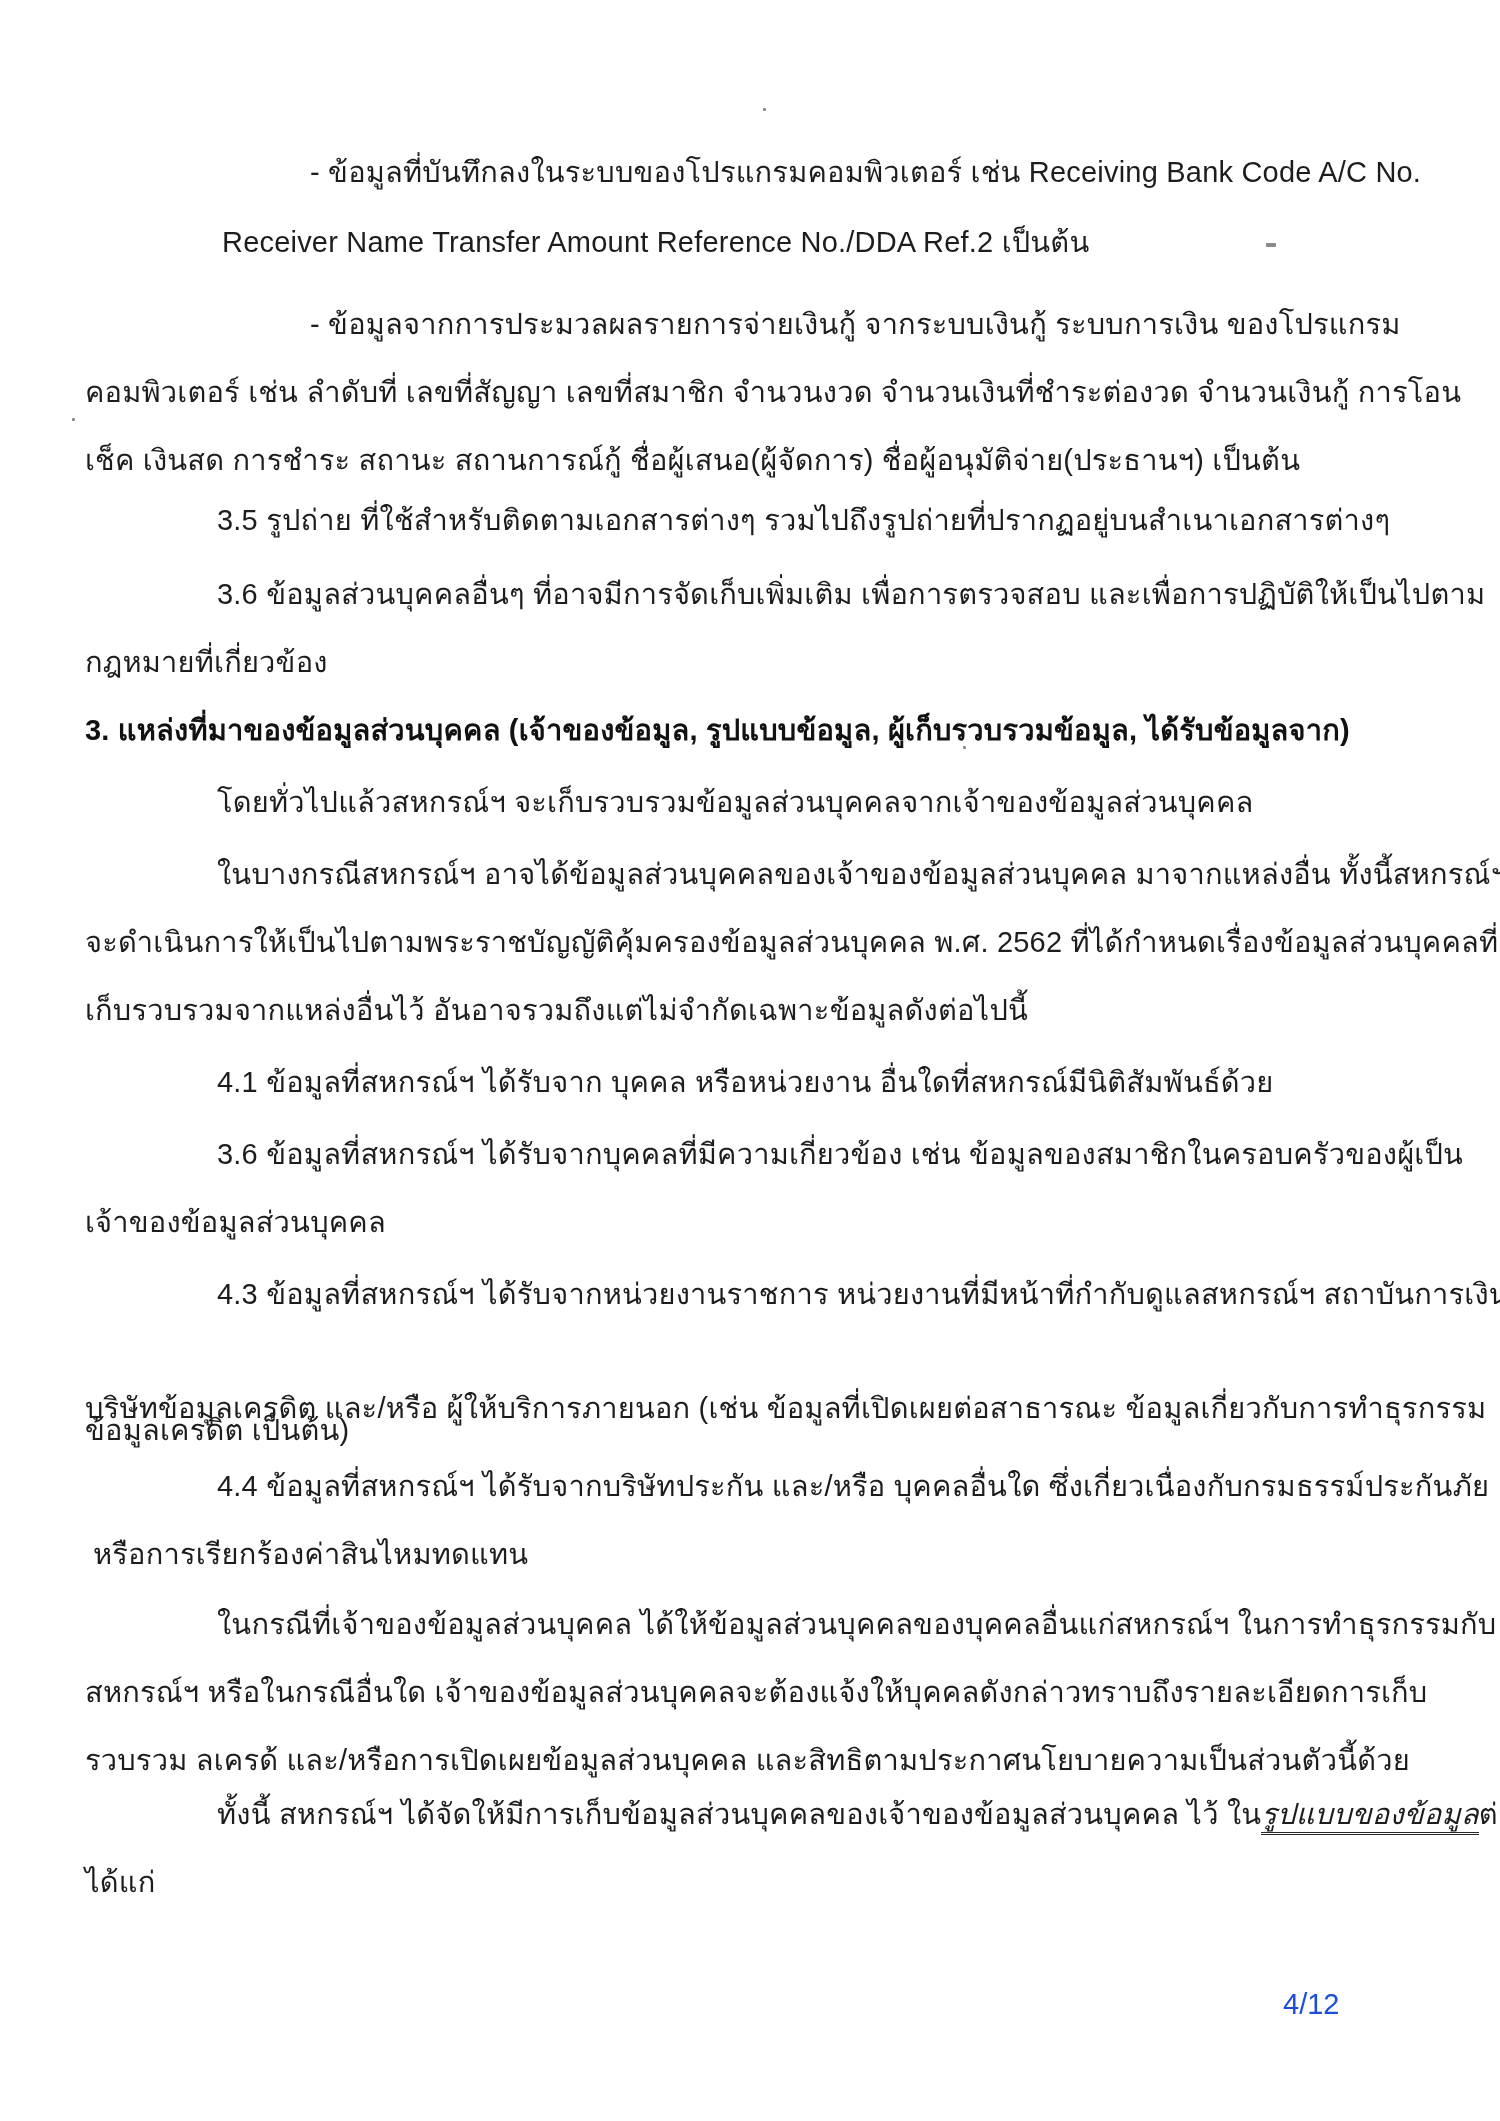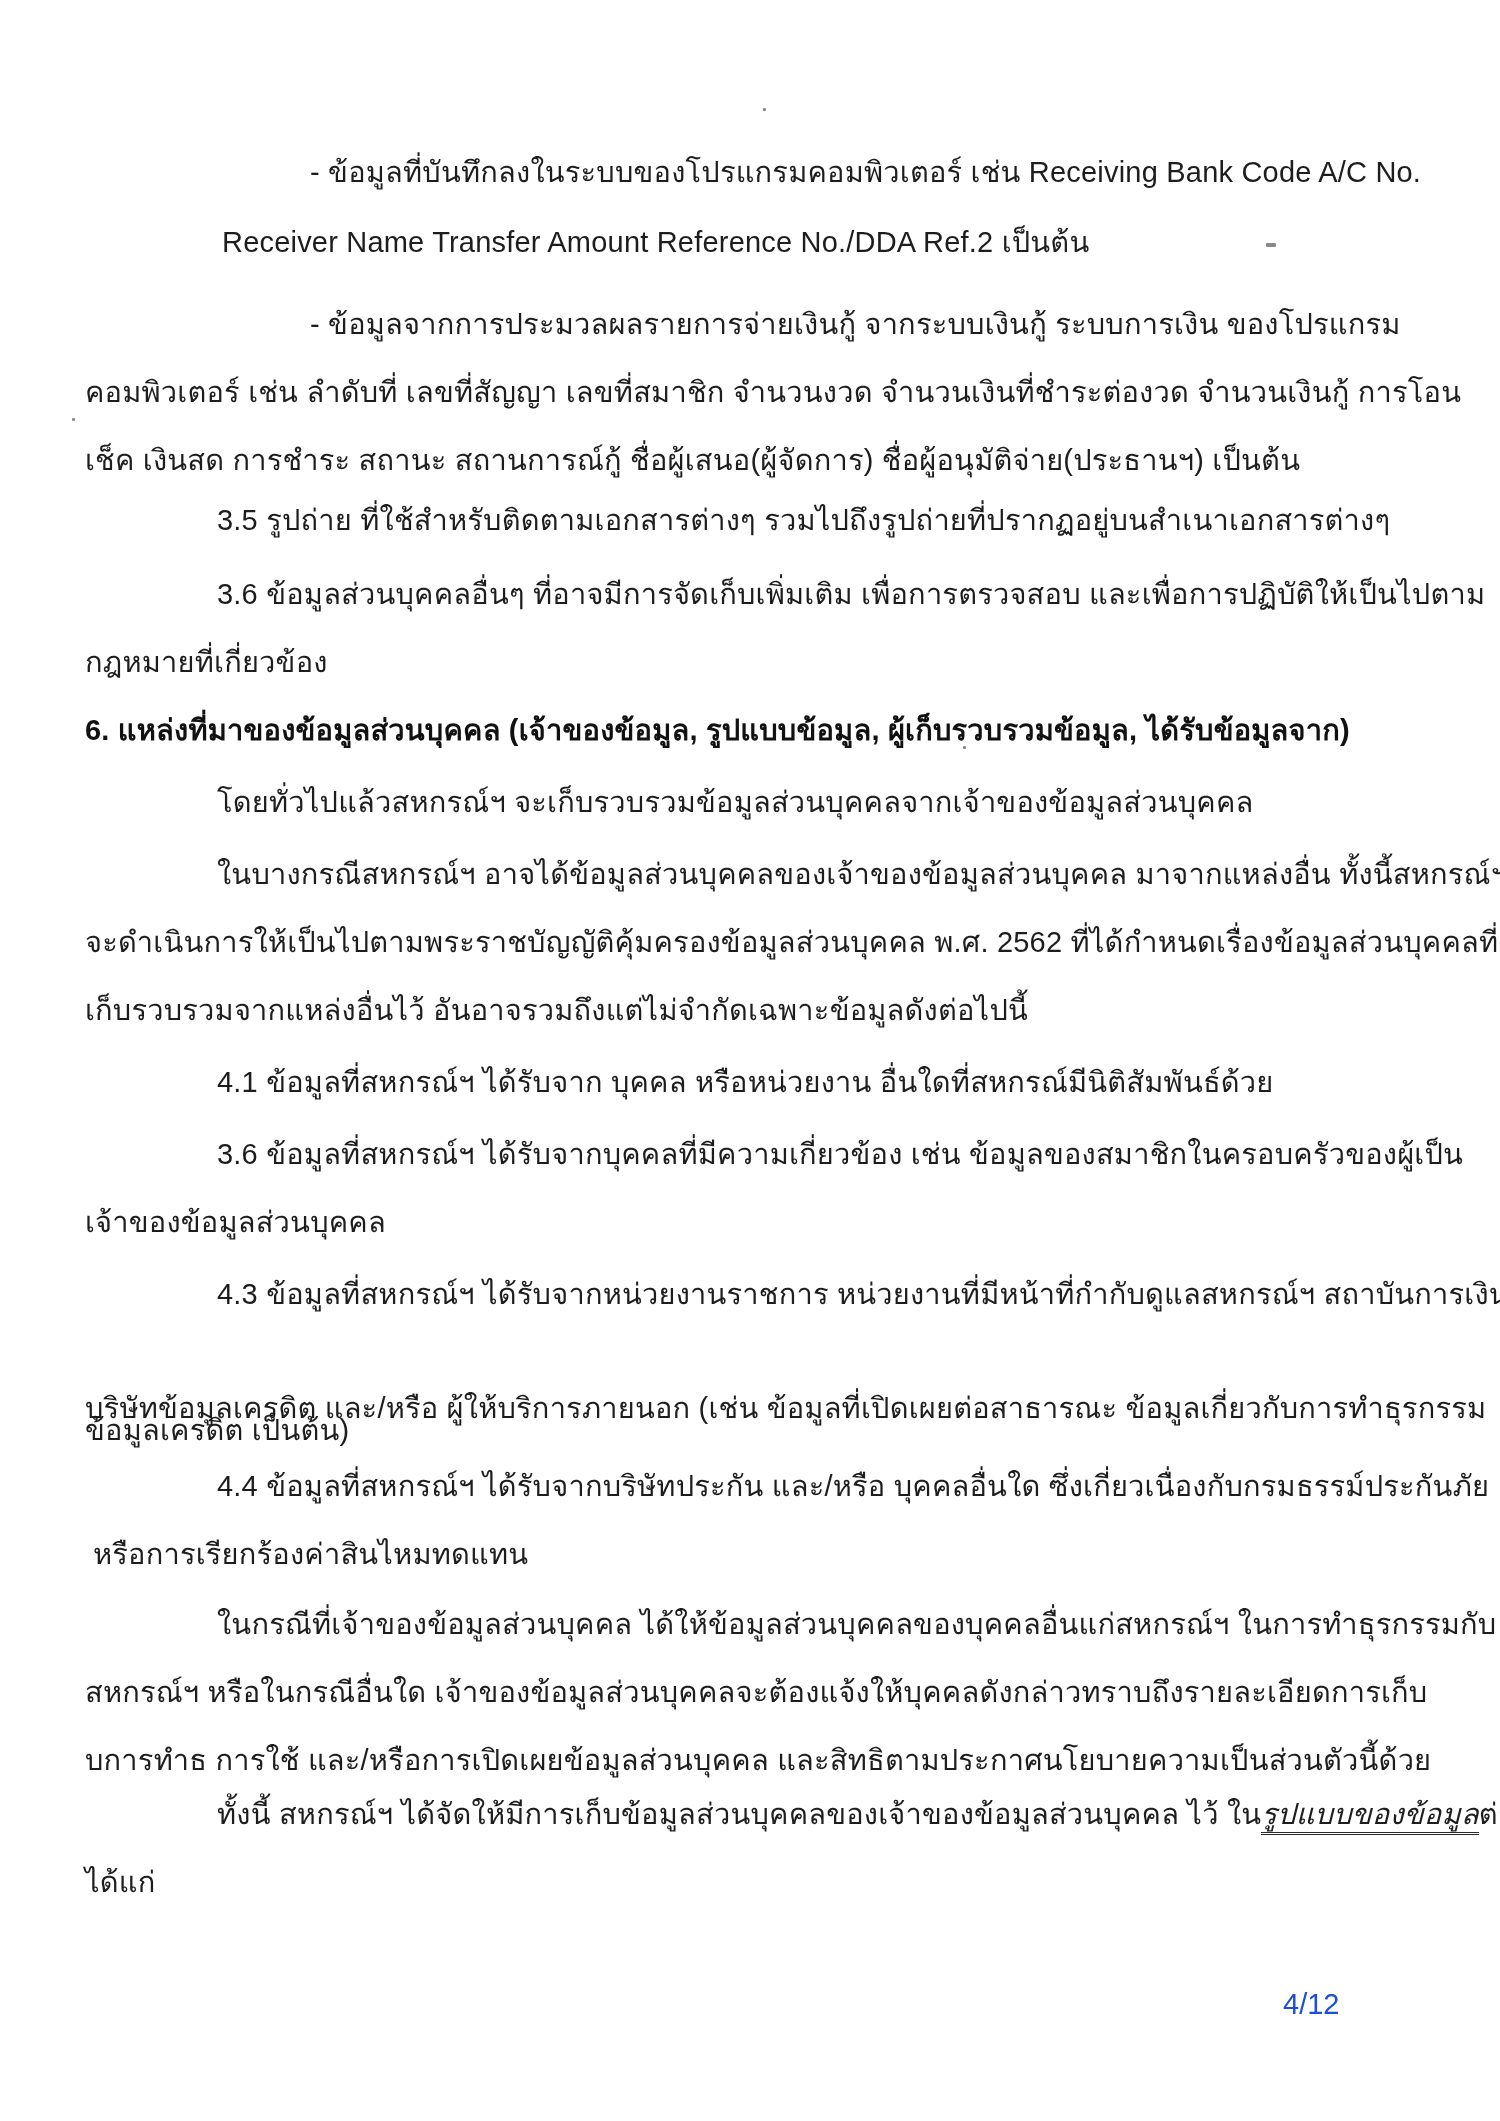--- a/index.html
+++ b/index.html
@@ -52,36 +52,36 @@
 <div class="page">
   <div>
       <div class="text-line" style="left: 310px; top: 148px;"><span>- ข้อมูลที่บันทึกลงในระบบของโปรแกรมคอมพิวเตอร์ เช่น Receiving Bank Code  A/C No.</span></div>
       <div class="text-line" style="left: 222px; top: 218px;"><span>Receiver Name  Transfer Amount  Reference No./DDA  Ref.2 เป็นต้น</span></div>
       <div class="text-line" style="left: 310px; top: 300px;"><span>- ข้อมูลจากการประมวลผลรายการจ่ายเงินกู้ จากระบบเงินกู้ ระบบการเงิน ของโปรแกรม</span></div>
       <div class="text-line" style="left: 85px; top: 368px;"><span>คอมพิวเตอร์  เช่น ลำดับที่ เลขที่สัญญา เลขที่สมาชิก จำนวนงวด จำนวนเงินที่ชำระต่องวด จำนวนเงินกู้ การโอน</span></div>
       <div class="text-line" style="left: 85px; top: 436px;"><span>เช็ค เงินสด การชำระ สถานะ สถานการณ์กู้ ชื่อผู้เสนอ(ผู้จัดการ) ชื่อผู้อนุมัติจ่าย(ประธานฯ) เป็นต้น</span></div>
       <div class="text-line" style="left: 217px; top: 496px;"><span>3.5 รูปถ่าย ที่ใช้สำหรับติดตามเอกสารต่างๆ รวมไปถึงรูปถ่ายที่ปรากฏอยู่บนสำเนาเอกสารต่างๆ</span></div>
       <div class="text-line" style="left: 217px; top: 570px;"><span>3.6 ข้อมูลส่วนบุคคลอื่นๆ ที่อาจมีการจัดเก็บเพิ่มเติม เพื่อการตรวจสอบ และเพื่อการปฏิบัติให้เป็นไปตาม</span></div>
       <div class="text-line" style="left: 85px; top: 638px;"><span>กฎหมายที่เกี่ยวข้อง</span></div>
-      <div class="text-line bold" style="left: 85px; top: 706px;"><span>6. แหล่งที่มาของข้อมูลส่วนบุคคล (เจ้าของข้อมูล, รูปแบบข้อมูล, ผู้เก็บรวบรวมข้อมูล, ได้รับข้อมูลจาก)</span></div>
+      <div class="text-line bold" style="left: 85px; top: 706px;"><span>3. แหล่งที่มาของข้อมูลส่วนบุคคล (เจ้าของข้อมูล, รูปแบบข้อมูล, ผู้เก็บรวบรวมข้อมูล, ได้รับข้อมูลจาก)</span></div>
       <div class="text-line" style="left: 217px; top: 778px;"><span>โดยทั่วไปแล้วสหกรณ์ฯ จะเก็บรวบรวมข้อมูลส่วนบุคคลจากเจ้าของข้อมูลส่วนบุคคล</span></div>
       <div class="text-line" style="left: 217px; top: 850px;"><span>ในบางกรณีสหกรณ์ฯ อาจได้ข้อมูลส่วนบุคคลของเจ้าของข้อมูลส่วนบุคคล มาจากแหล่งอื่น ทั้งนี้สหกรณ์ฯ</span></div>
       <div class="text-line" style="left: 85px; top: 918px;"><span>จะดำเนินการให้เป็นไปตามพระราชบัญญัติคุ้มครองข้อมูลส่วนบุคคล พ.ศ. 2562 ที่ได้กำหนดเรื่องข้อมูลส่วนบุคคลที่</span></div>
       <div class="text-line" style="left: 85px; top: 986px;"><span>เก็บรวบรวมจากแหล่งอื่นไว้ อันอาจรวมถึงแต่ไม่จำกัดเฉพาะข้อมูลดังต่อไปนี้</span></div>
       <div class="text-line" style="left: 217px; top: 1058px;"><span>4.1 ข้อมูลที่สหกรณ์ฯ ได้รับจาก บุคคล หรือหน่วยงาน อื่นใดที่สหกรณ์มีนิติสัมพันธ์ด้วย</span></div>
       <div class="text-line" style="left: 217px; top: 1130px;"><span>3.6 ข้อมูลที่สหกรณ์ฯ ได้รับจากบุคคลที่มีความเกี่ยวข้อง เช่น ข้อมูลของสมาชิกในครอบครัวของผู้เป็น</span></div>
       <div class="text-line" style="left: 85px; top: 1198px;"><span>เจ้าของข้อมูลส่วนบุคคล</span></div>
       <div class="text-line" style="left: 217px; top: 1270px;"><span>4.3 ข้อมูลที่สหกรณ์ฯ ได้รับจากหน่วยงานราชการ หน่วยงานที่มีหน้าที่กำกับดูแลสหกรณ์ฯ สถาบันการเงิน</span></div>
       <div class="text-line" style="left: 85px; top: 1384px;"><span>บริษัทข้อมูลเครดิต และ/หรือ ผู้ให้บริการภายนอก (เช่น ข้อมูลที่เปิดเผยต่อสาธารณะ ข้อมูลเกี่ยวกับการทำธุรกรรม</span></div>
       <div class="text-line" style="left: 85px; top: 1406px;"><span>ข้อมูลเครดิต เป็นต้น)</span></div>
       <div class="text-line" style="left: 217px; top: 1462px;"><span>4.4 ข้อมูลที่สหกรณ์ฯ ได้รับจากบริษัทประกัน และ/หรือ บุคคลอื่นใด ซึ่งเกี่ยวเนื่องกับกรมธรรม์ประกันภัย</span></div>
       <div class="text-line" style="left: 93px; top: 1530px;"><span>หรือการเรียกร้องค่าสินไหมทดแทน</span></div>
       <div class="text-line" style="left: 217px; top: 1600px;"><span>ในกรณีที่เจ้าของข้อมูลส่วนบุคคล ได้ให้ข้อมูลส่วนบุคคลของบุคคลอื่นแก่สหกรณ์ฯ ในการทำธุรกรรมกับ</span></div>
       <div class="text-line" style="left: 85px; top: 1668px;"><span>สหกรณ์ฯ หรือในกรณีอื่นใด เจ้าของข้อมูลส่วนบุคคลจะต้องแจ้งให้บุคคลดังกล่าวทราบถึงรายละเอียดการเก็บ</span></div>
-      <div class="text-line" style="left: 85px; top: 1736px;"><span>บการทำธ การใช้ และ/หรือการเปิดเผยข้อมูลส่วนบุคคล และสิทธิตามประกาศนโยบายความเป็นส่วนตัวนี้ด้วย</span></div>
+      <div class="text-line" style="left: 85px; top: 1736px;"><span>รวบรวม ลเครด้ และ/หรือการเปิดเผยข้อมูลส่วนบุคคล และสิทธิตามประกาศนโยบายความเป็นส่วนตัวนี้ด้วย</span></div>
       <div class="text-line" style="left: 217px; top: 1790px;"><span>ทั้งนี้ สหกรณ์ฯ ได้จัดให้มีการเก็บข้อมูลส่วนบุคคลของเจ้าของข้อมูลส่วนบุคคล ไว้ ใน</span><span class="seg-underline">รูปแบบของข้อมูล</span><span>ต่างๆ</span></div>
       <div class="text-line" style="left: 85px; top: 1858px;"><span>ได้แก่</span></div>
     </div>
   <div class="page-number" style="left: 1283px; top: 1986px;">4/12</div>
 <div class="speck" style="left: 763px; top: 108px; width: 3px; height: 3px;"></div>
     <div class="speck" style="left: 1266px; top: 243px; width: 10px; height: 4px;"></div>
     <div class="speck" style="left: 963px; top: 746px; width: 3px; height: 3px;"></div>
     <div class="speck" style="left: 72px; top: 418px; width: 3px; height: 3px;"></div>
   </div>
 

